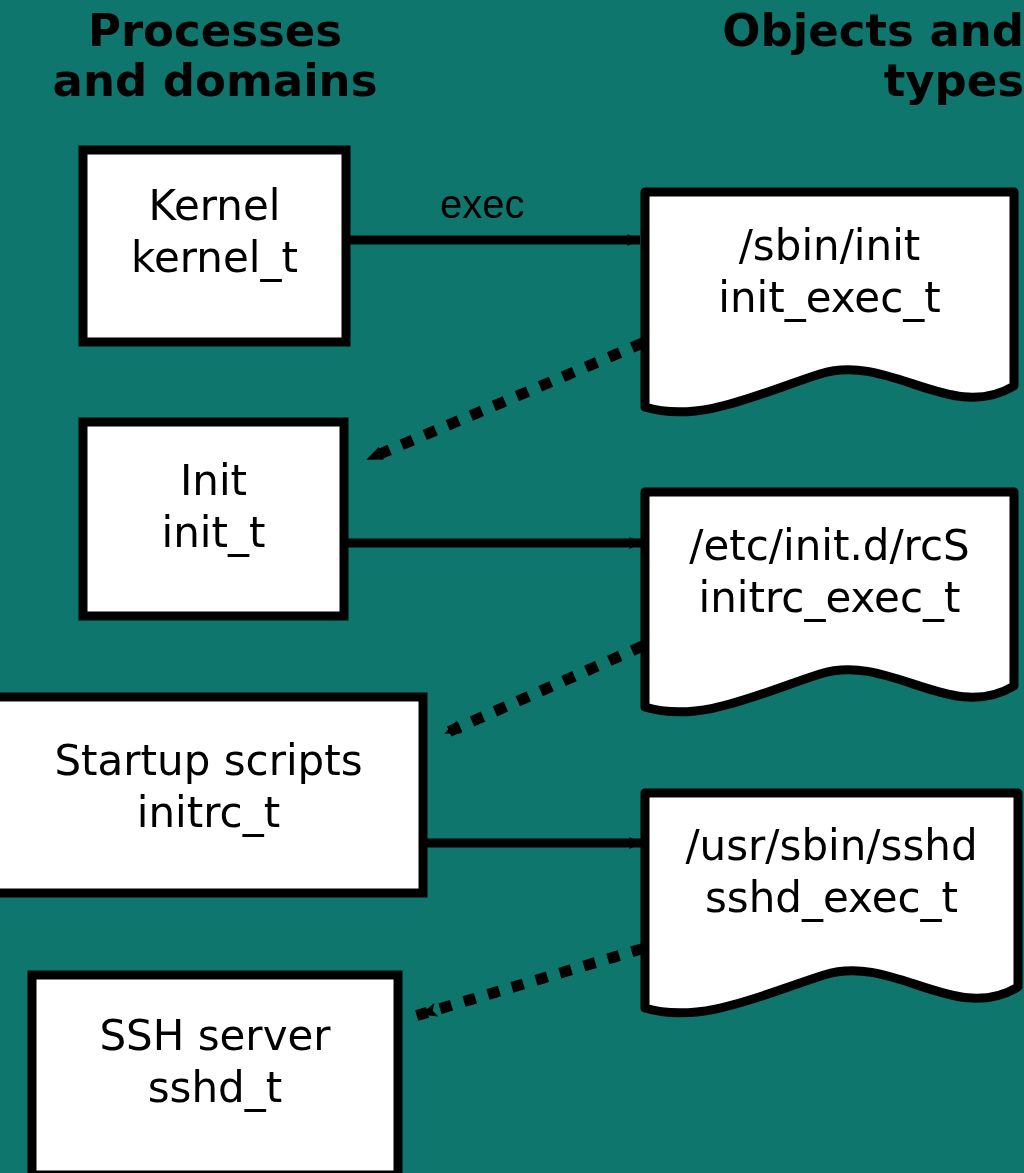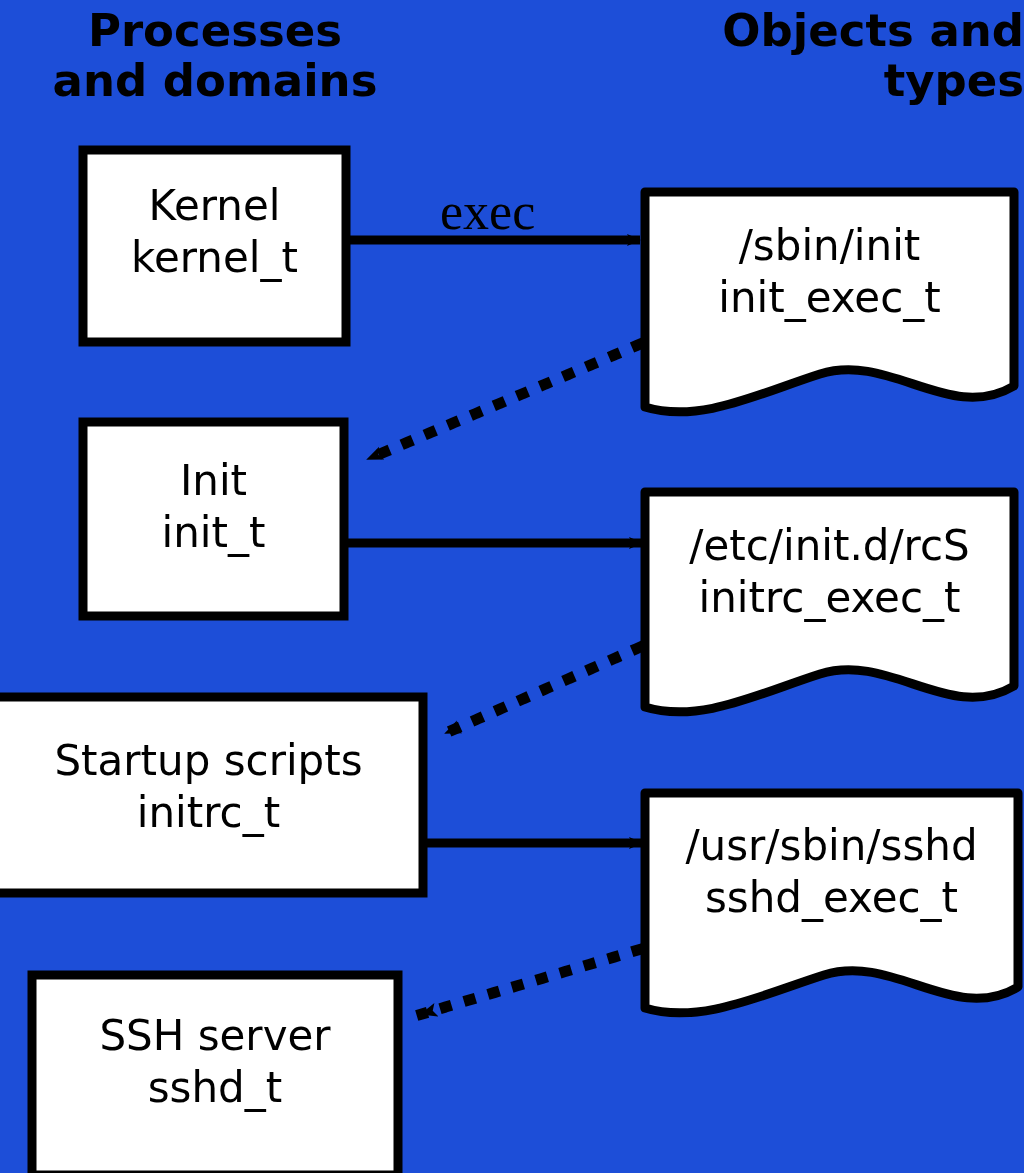--- a/index.html
+++ b/index.html
@@ -7,21 +7,21 @@
     padding: 0;
     background: #ffffff;
   }
   body {
     font-family: "DejaVu Sans", sans-serif;
   }
   #diagram-root {
     position: relative;
     width: 1024px;
     height: 1173px;
-    background: #1d4ed8;
+    background: #0f766e;
     overflow: hidden;
   }
   svg.layer {
     position: absolute;
     top: 0;
     left: 0;
     width: 1024px;
     height: 1173px;
   }
   .col-header {
@@ -43,23 +43,23 @@
     color: #000000;
     font-size: 42px;
     line-height: 52px;
     font-family: "DejaVu Sans", sans-serif;
     pointer-events: none;
   }
   .node-label .l1, .node-label .l2 { display: block; }
 
   .edge-label {
     position: absolute;
-    font-size: 52px;
+    font-size: 40px;
     color: #000000;
-    font-family: Liberation Serif, serif;
+    font-family: Liberation Sans, sans-serif;
   }
 </style>
 </head>
 <body>
 
 <div id="diagram-root">
 
   <div class="col-header" id="header-left">Processes
 and domains</div>
   <div class="col-header" id="header-right">Objects and

